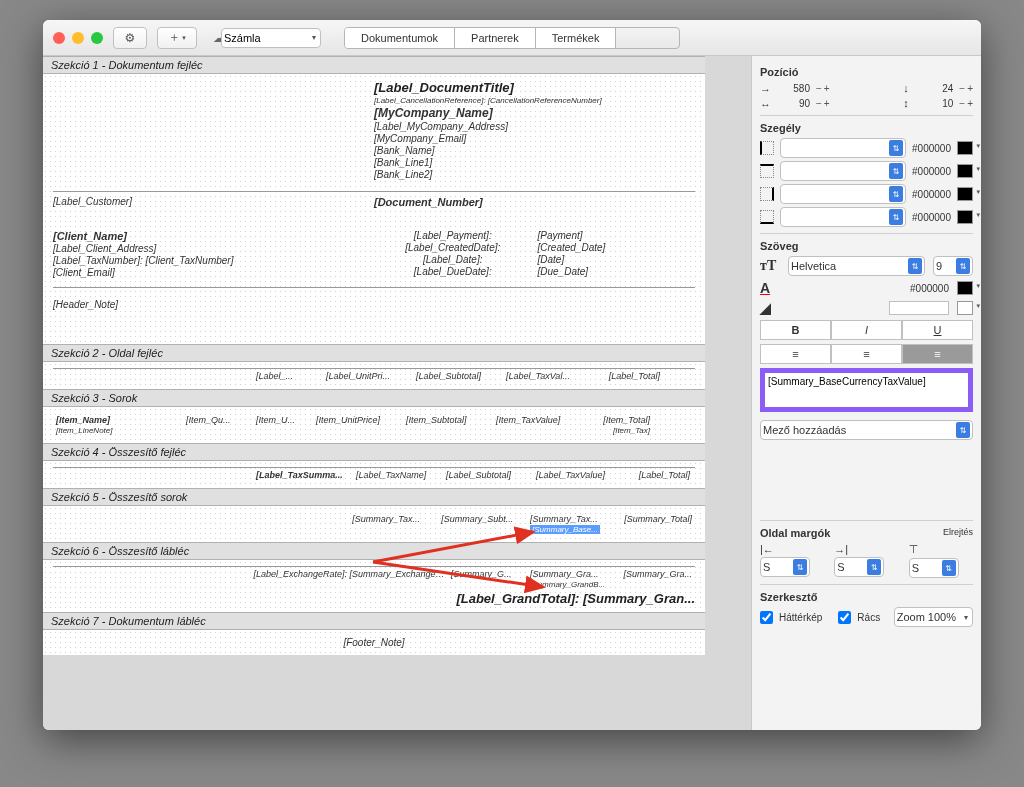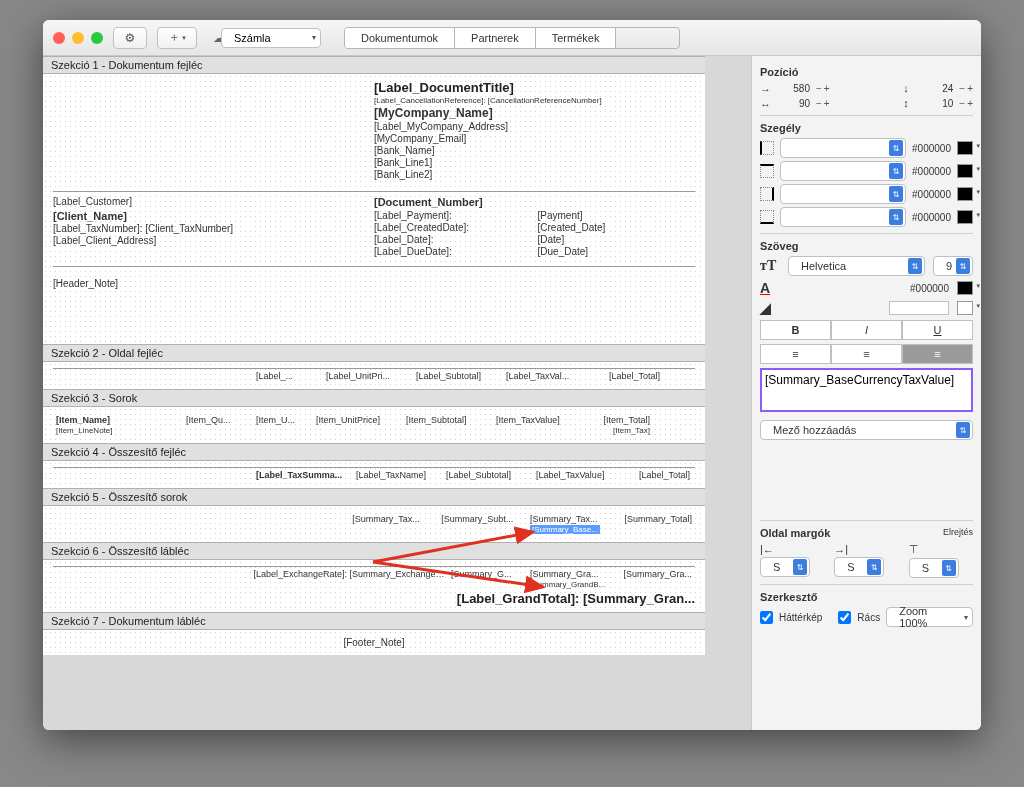--- a/index.html
+++ b/index.html
@@ -9,28 +9,28 @@
 .traffic { display: flex; gap: 7px; }
 .tl { width: 12px; height: 12px; border-radius: 50%; }
 .tl.red { background: #ff5f57; } .tl.yellow { background: #ffbd2e; } .tl.green { background: #28c940; }
 .tb-btn { margin-left: 10px; background: linear-gradient(#fff,#f0f0f0); border: 1px solid #c0c0c0; border-radius: 4px; height: 22px; width: 34px; display: flex; align-items: center; justify-content: center; color: #555; font-size: 12px; }
 .tb-btn.plus { width: 40px; } .tb-btn.cloud { background: none; border: none; width: 24px; color: #666; }
 .segtabs { position: absolute; left: 50%; transform: translateX(-50%); display: flex; border: 1px solid #b5b5b5; border-radius: 4px; overflow: hidden; height: 22px; }
 .segtabs div { padding: 0 16px; font-size: 11px; display: flex; align-items: center; background: #fff; color: #333; border-right: 1px solid #b5b5b5; }
 .segtabs div:last-child { border: none; margin-top: 36px; }
 .segtabs .active { background: #8c8c8c; color: #fff; }
 .doctype { position: absolute; right: 10px; }
-.select { background: #fff; border: 1px solid #c0c0c0; border-radius: 4px; height: 20px; padding: 0 16px 0 12px; font-size: 11px; position: relative; min-width: 100px; display: inline-flex; align-items: center; }
+.select { background: #fff; border: 1px solid #c0c0c0; border-radius: 4px; height: 20px; padding: 0 16px 0 2px; font-size: 11px; position: relative; min-width: 100px; display: inline-flex; align-items: center; }
 .select::after { content: '▾'; position: absolute; right: 4px; font-size: 8px; color: #555; }
 .select.blue::after { content: ''; }
 .select.blue { padding-right: 18px; }
 .select.blue::before { content: '⇅'; position: absolute; right: 2px; top: 1px; bottom: 1px; width: 14px; background: #3b7de0; color: #fff; font-size: 8px; display: flex; align-items: center; justify-content: center; border-radius: 2px; }
 .body { flex: 1; display: flex; overflow: hidden; }
 .canvas-wrap { flex: 1; background: #d8d8d8; overflow: auto; }
-.canvas { background: #fff; margin: 0; width: 662px; }
+.canvas { background: #fff; margin: 0; width: 662px; font-style: italic; }
 .section-head { background: #e0e0e0; padding: 2px 8px; font-size: 11px; color: #222; border-top: 1px solid #b0b0b0; border-bottom: 1px solid #b0b0b0; }
 .section-body { background: #fff; background-image: radial-gradient(circle, #d0d0d0 0.5px, transparent 0.5px); background-size: 5px 5px; padding: 6px 10px; position: relative; color: #222; }
 .field { font-size: 10px; color: #333; margin: 1px 0; }
 .bold { font-weight: bold; font-size: 12px; }
 .row { display: flex; }
 .col { flex: 1; }
 .r-col { text-align: left; }
 .doc-title { font-weight: bold; font-size: 13px; }
 .table-row { display: flex; font-size: 9px; color: #333; border-top: 1px solid #999; padding: 2px 0; }
 .table-row .cell { padding: 0 3px; white-space: nowrap; overflow: hidden; text-overflow: ellipsis; }
@@ -46,21 +46,21 @@
 .hr { border: none; border-top: 1px solid #d0d0d0; margin: 6px 0; }
 .border-row { display: flex; align-items: center; gap: 6px; margin: 3px 0; }
 .border-ic { width: 14px; height: 14px; border: 1px dotted #888; }
 .swatch { width: 16px; height: 14px; background: #000; border: 1px solid #999; position: relative; }
 .swatch::after { content: '▾'; position: absolute; right: -8px; font-size: 7px; color: #555; }
 .txt-ic-row { display: flex; align-items: center; gap: 8px; margin: 4px 0; }
 .txt-ic { font-size: 14px; font-weight: bold; width: 20px; }
 .btn-grp { display: flex; margin: 4px 0; }
 .btn-grp .b { flex: 1; border: 1px solid #c0c0c0; background: #fff; height: 20px; display: flex; align-items:center; justify-content:center; font-size: 11px; }
 .btn-grp .b.active { background: #9a9a9a; color: #fff; }
-.textarea { width: 100%; height: 44px; border: 2px solid #8b5cf6; background: #fff; padding: 3px; font-size: 12px; resize: none; font-family: inherit; }
+.textarea { width: 100%; height: 44px; border: 5px solid #8b5cf6; background: #fff; padding: 3px; font-size: 10px; resize: none; font-family: inherit; }
 .margin-row { display: flex; gap: 10px; margin: 4px 0; }
 .margin-col { flex: 1; }
 .margin-ic { font-size: 11px; margin-bottom: 2px; display: block; }
 .cb-row { display: flex; align-items: center; gap: 6px; margin: 4px 0; }
 .cb-row input { margin: 0; }
 .zoom { margin-left: auto; }
 .colorbox { width: 60px; height: 14px; border: 1px solid #c0c0c0; background: #fff; display: inline-block; }
 .s5-body { position: relative; }
 </style>
 </head>
@@ -105,28 +105,29 @@
             </div>
           </div>
           <div class="row" style="margin-top:10px;border-top:1px solid #999;padding-top:3px">
             <div class="col">
                 <div class="field">[Label_Customer]</div>
               </div>
             <div class="col">
                 <div class="field bold" style="font-size:11px">[Document_Number]</div>
               </div>
           </div>
-          <div class="row" style="margin-top:0">
+          <div class="row" style="margin-top:20px">
             <div class="col">
               <div class="field bold" style="font-size:11px">[Client_Name]</div>
+              <div class="field">[Label_Client_Address]</div>
               <div class="field">[Label_TaxNumber]: [Client_TaxNumber]</div>
-              <div class="field">[Label_Client_Address]</div>
+              <div class="field">[Client_Email]</div>
             </div>
             <div class="col" style="display:flex">
-              <div style="flex:1;text-align:left;padding-right:6px">
+              <div style="flex:1;text-align:center;padding-right:6px">
                 <div class="field">[Label_Payment]:</div>
                 <div class="field">[Label_CreatedDate]:</div>
                 <div class="field">[Label_Date]:</div>
                 <div class="field">[Label_DueDate]:</div>
               </div>
               <div style="flex:1">
                 <div class="field">[Payment]</div>
                 <div class="field">[Created_Date]</div>
                 <div class="field">[Date]</div>
                 <div class="field">[Due_Date]</div>

